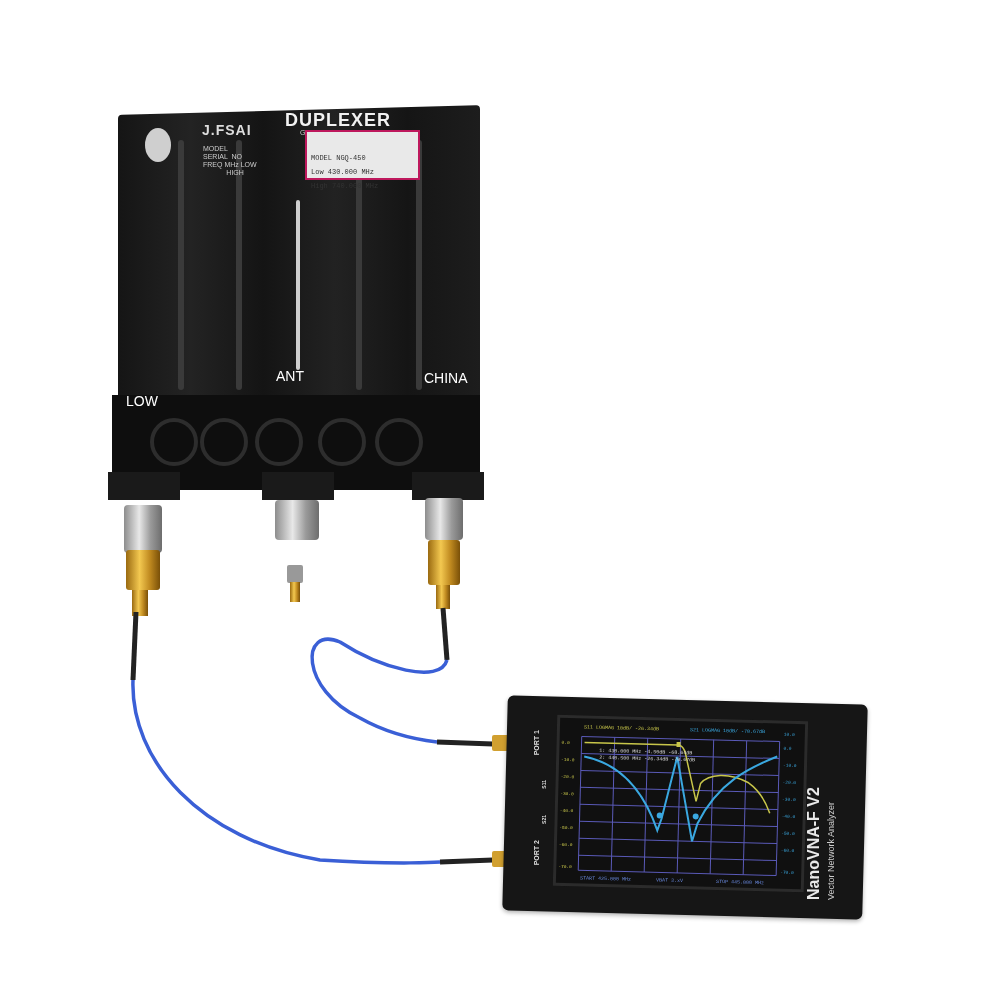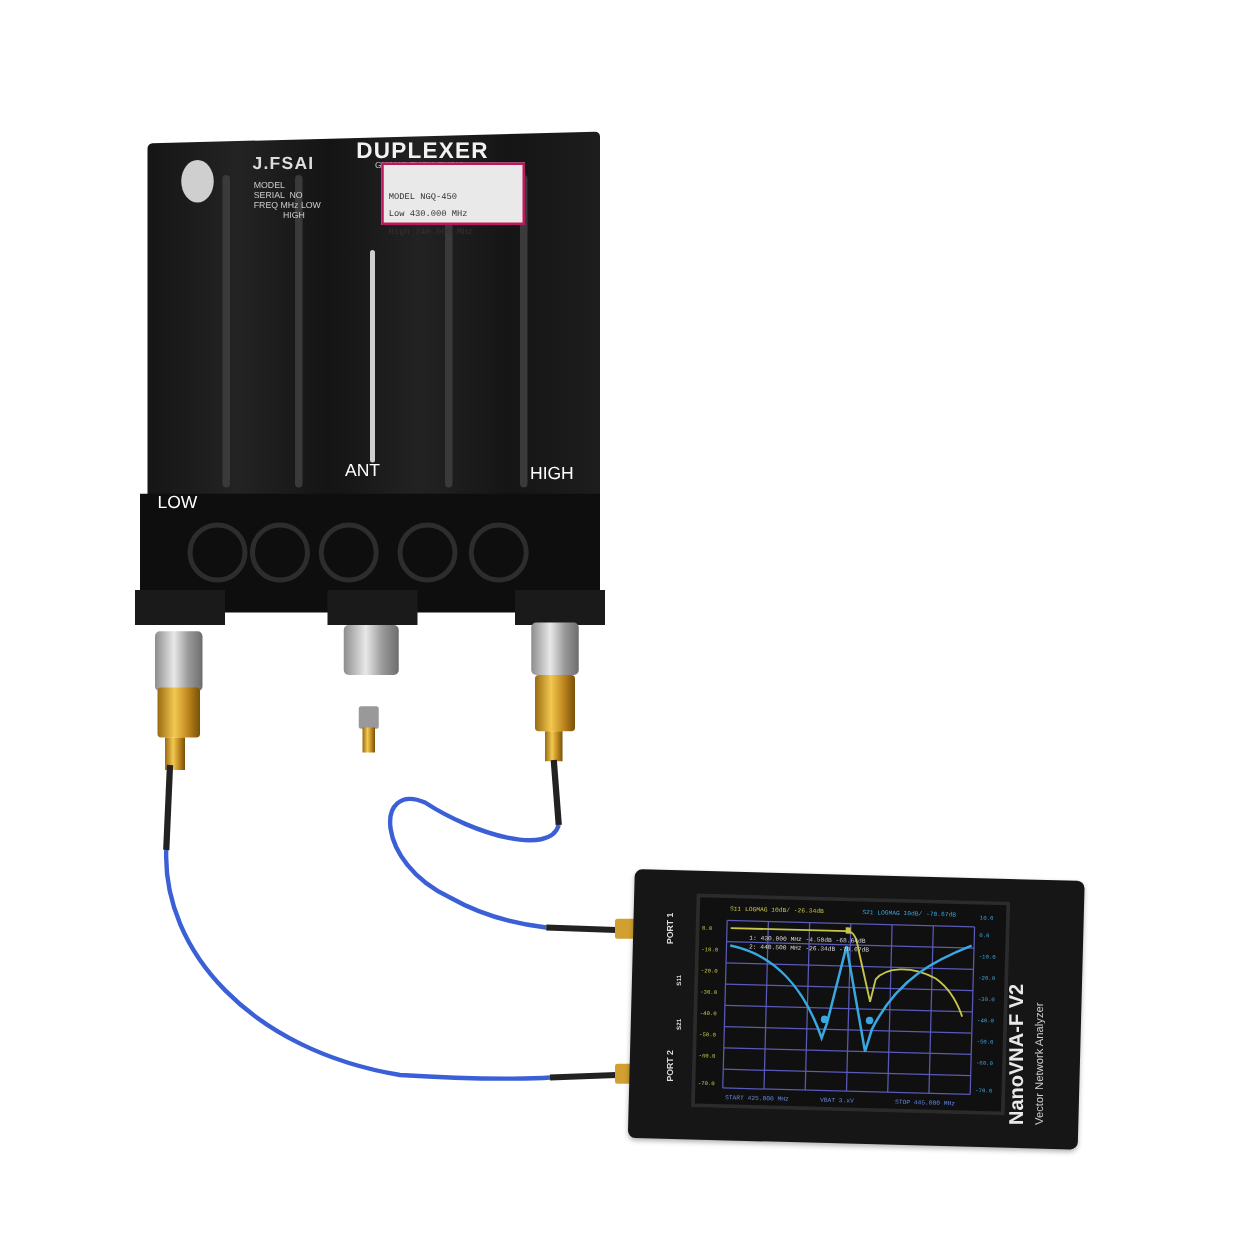--- a/index.html
+++ b/index.html
@@ -55,21 +55,21 @@
 SERIAL  NO
 FREQ MHz LOW
             HIGH</div>
 <div class="abs label-plate">
   <div>MODEL  NGQ-450</div>
   <div>Low    430.000 MHz</div>
   <div>High   740.000 MHz</div>
 </div>
 <div class="abs port-lbl" style="left:126px;top:393px">LOW</div>
 <div class="abs port-lbl" style="left:276px;top:368px">ANT</div>
-<div class="abs port-lbl" style="left:424px;top:370px">HIGH</div>
+<div class="abs port-lbl" style="left:424px;top:370px">CHINA</div>
 
 <div class="abs nconn" style="left:124px;top:505px"></div>
 <div class="abs gold" style="left:126px;top:550px;width:34px;height:40px;border-radius:3px"></div>
 <div class="abs gold" style="left:132px;top:590px;width:16px;height:26px"></div>
 <div class="abs nconn" style="left:275px;top:500px;width:44px;height:40px"></div>
 <div class="abs" style="left:287px;top:565px;width:16px;height:18px;background:#999;border-radius:2px"></div>
 <div class="abs gold" style="left:290px;top:582px;width:10px;height:20px"></div>
 <div class="abs nconn" style="left:425px;top:498px;width:38px;height:42px"></div>
 <div class="abs gold" style="left:428px;top:540px;width:32px;height:45px;border-radius:3px"></div>
 <div class="abs gold" style="left:436px;top:585px;width:14px;height:24px"></div>

